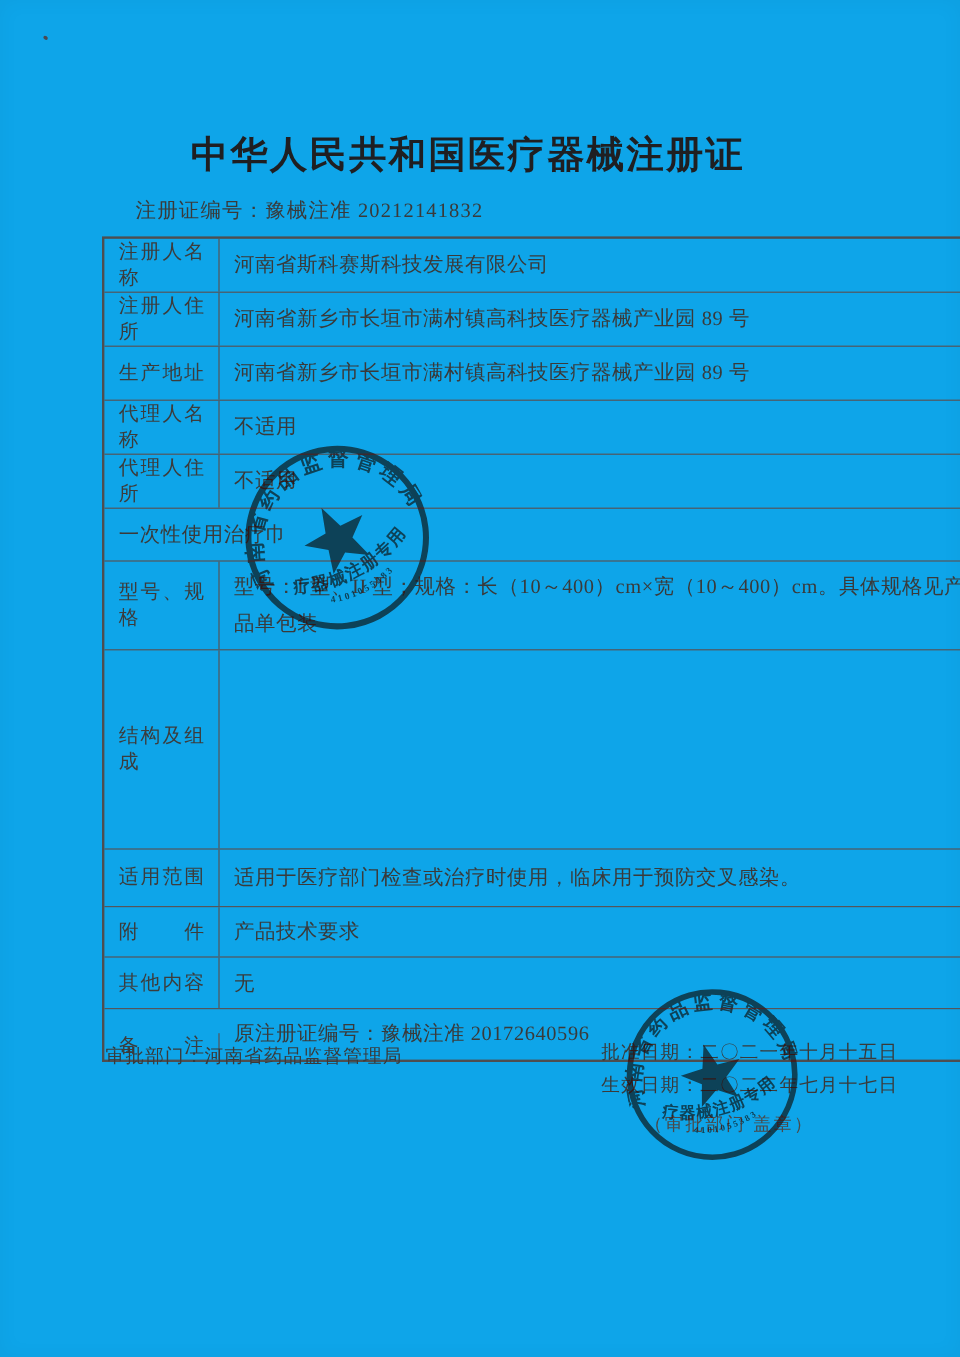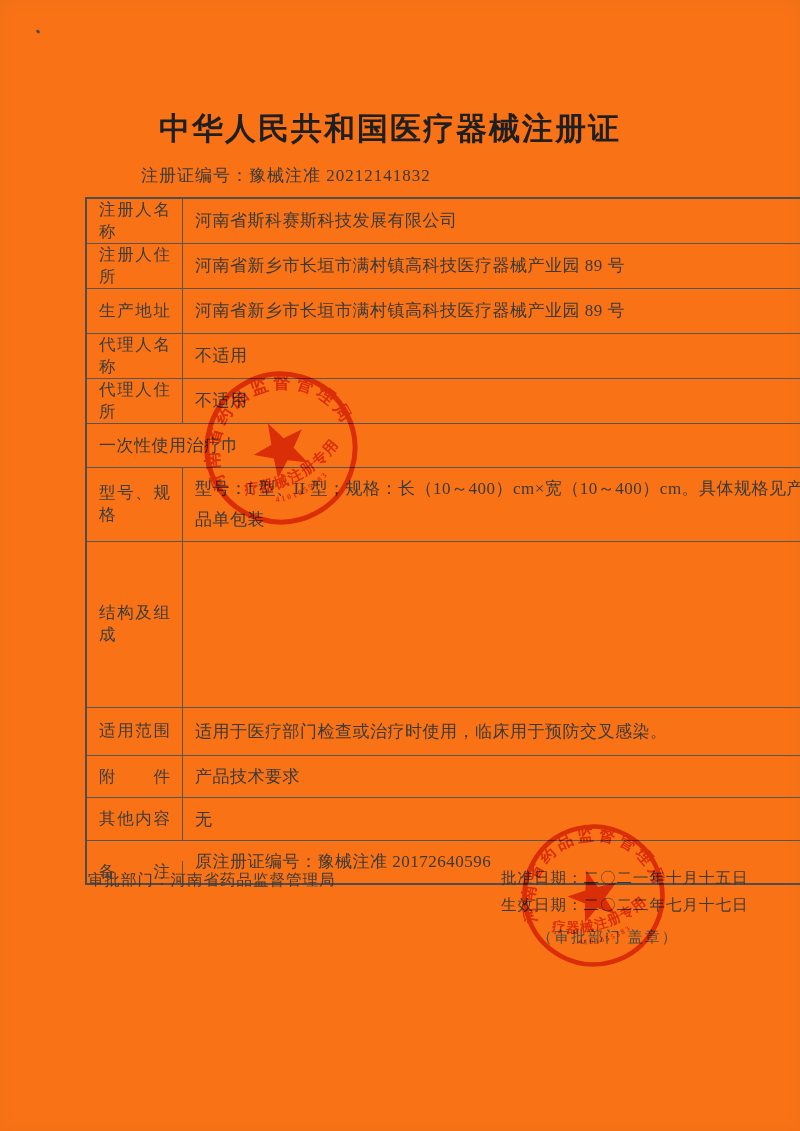--- a/index.html
+++ b/index.html
@@ -2,27 +2,27 @@
 <html><head>
 <meta charset="utf-8">
 <style>
   html,body{margin:0;padding:0;}
   body{
     width:800px;height:1131px;position:relative;overflow:hidden;
     background:#fbfbfa;
     font-family:"Liberation Serif","DejaVu Serif",serif;
     color:#363636;
   }
-  .page{position:absolute;inset:0;background:#f97316;box-shadow:inset 0 0 18px rgba(0,0,0,0.04);}
+  .page{position:absolute;inset:0;background:#0ea5e9;box-shadow:inset 0 0 18px rgba(0,0,0,0.04);}
   .artifact-dot{position:absolute;left:36px;top:30px;width:4px;height:3px;background:#4a4a52;border-radius:50%;transform:rotate(35deg);}
   .title{
     position:absolute;top:108px;left:0;width:780px;text-align:center;
     font-size:31px;font-weight:bold;color:#1f1f22;letter-spacing:2px;margin:0;
   }
-  .certno{position:absolute;left:141px;top:164px;font-size:17px;color:#3a3a3a;letter-spacing:1px;}
+  .certno{position:absolute;left:113px;top:164px;font-size:17px;color:#3a3a3a;letter-spacing:1px;}
   
   .cert-table{
     position:absolute;left:85px;top:197px;width:749px;
     border:2px solid #4e4e50;box-sizing:border-box;
   }
   .trow{display:flex;border-bottom:1.5px solid #55555a;box-sizing:border-box;}
   .trow:last-child{border-bottom:none;}
   .tcell{box-sizing:border-box;display:flex;align-items:center;}
   .tlabel{
     width:96px;border-right:1.5px solid #55555a;flex:none;

